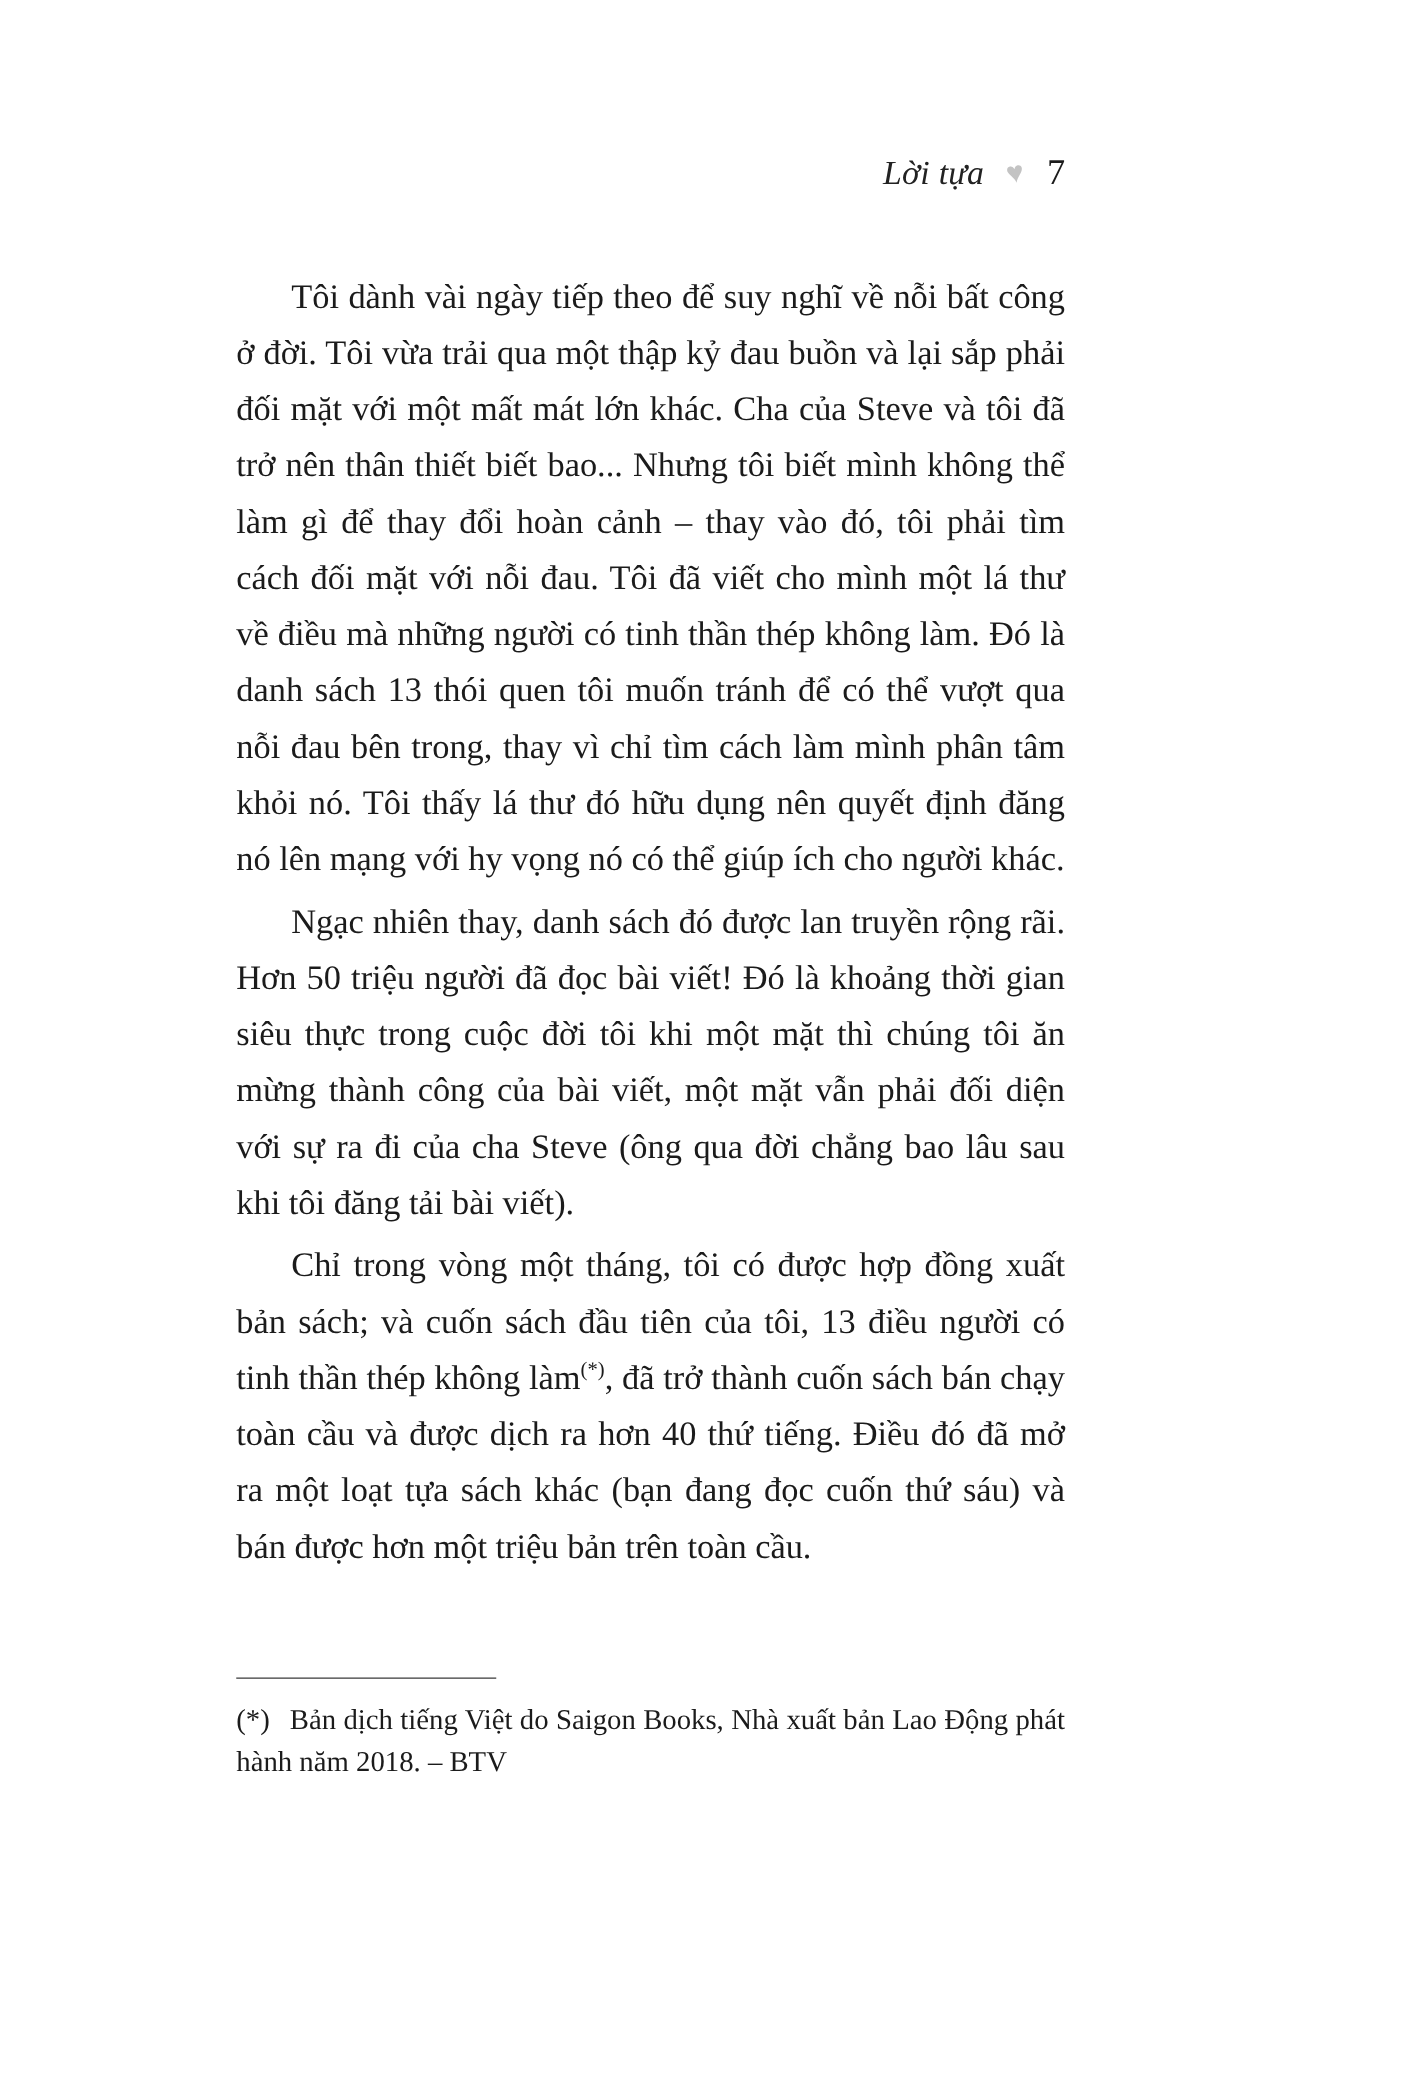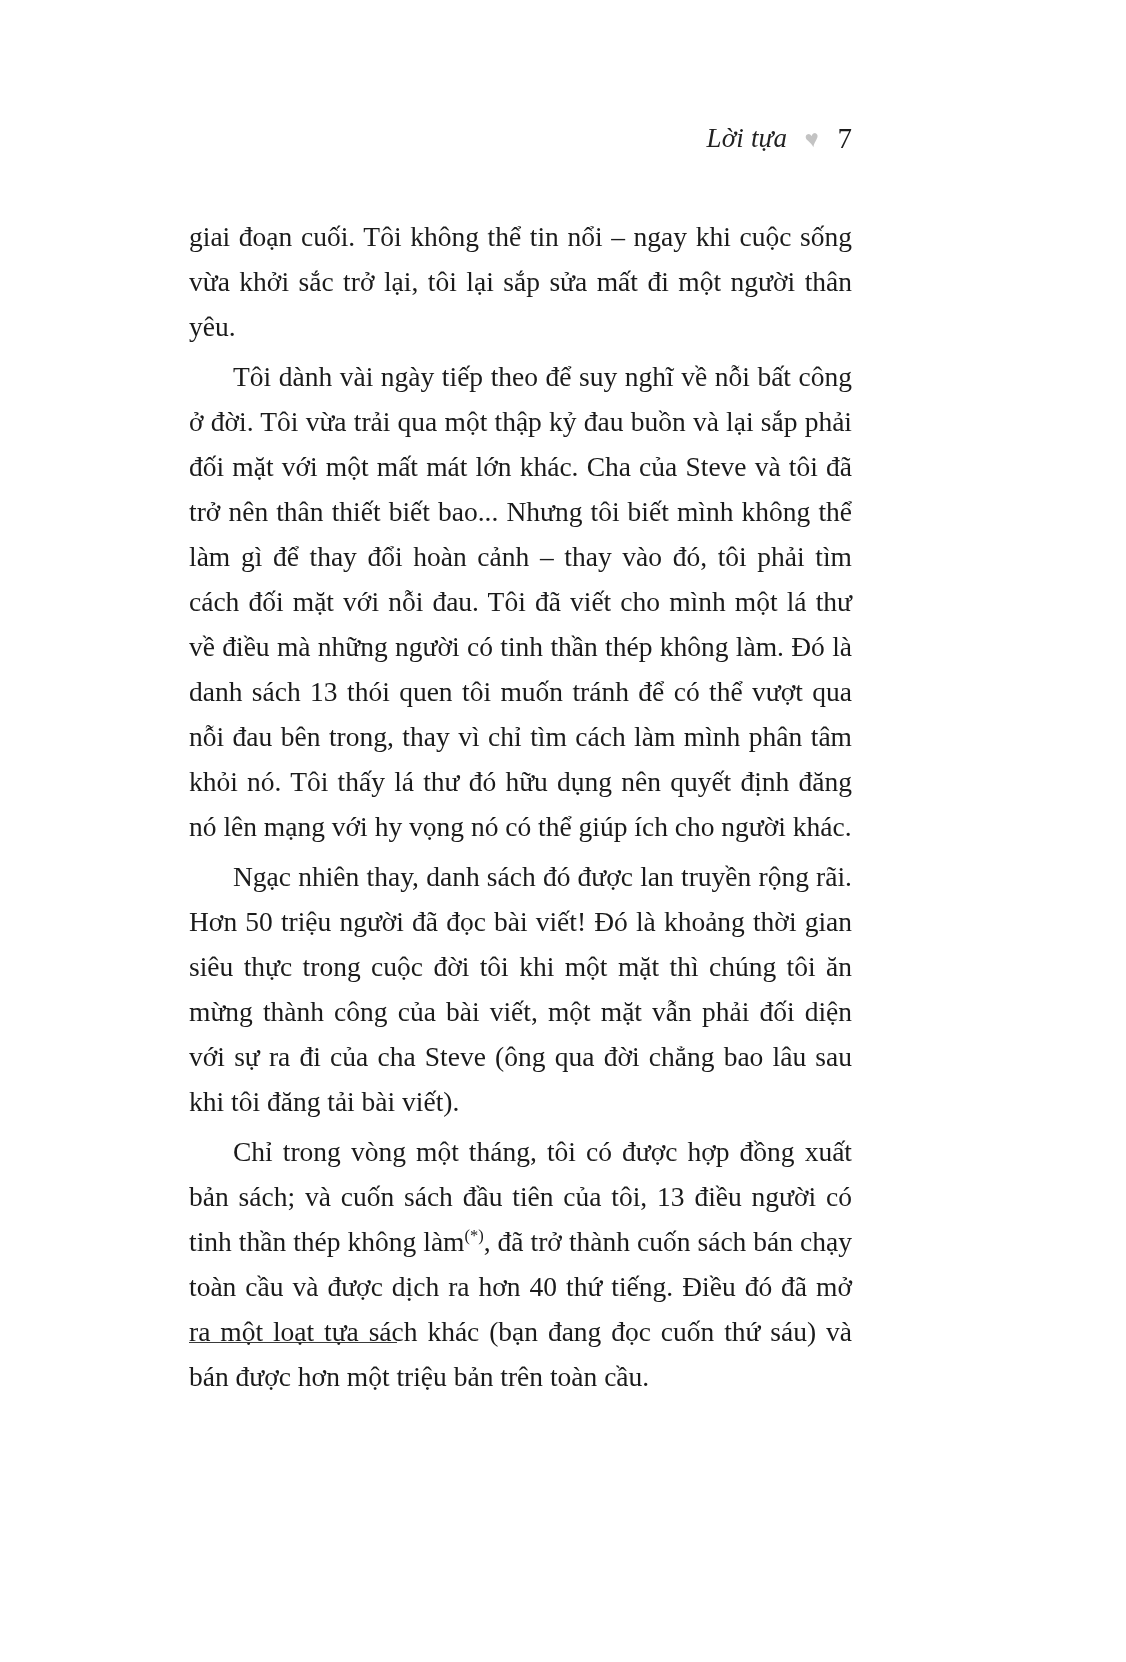--- a/index.html
+++ b/index.html
@@ -93,23 +93,25 @@
 <div class="page" style="color: rgb(27, 27, 27);">
 
   <div class="running-header">
     <span class="section-title">Lời tựa</span>
     <span class="heart-icon" style="color: rgb(195, 195, 195);">♥</span>
     <span class="page-number">7</span>
   </div>
 
   <div class="page-body">
 
-  <p class="para"><span>giai đoạn cuối. Tôi không thể tin nổi – ngay khi cuộc sống vừa khởi sắc trở lại, tôi lại sắp sửa mất đi một người thân yêu.</span></p>
       <p class="para indent"><span>Tôi dành vài ngày tiếp theo để suy nghĩ về nỗi bất công ở đời. Tôi vừa trải qua một thập kỷ đau buồn và lại sắp phải đối mặt với một mất mát lớn khác. Cha của Steve và tôi đã trở nên thân thiết biết bao... Nhưng tôi biết mình không thể làm gì để thay đổi hoàn cảnh – thay vào đó, tôi phải tìm cách đối mặt với nỗi đau. Tôi đã viết cho mình một lá thư về điều mà những người có tinh thần thép không làm. Đó là danh sách 13 thói quen tôi muốn tránh để có thể </span><span class="italic">vượt qua</span><span> nỗi đau bên trong, thay vì chỉ tìm cách làm mình phân tâm khỏi nó. Tôi thấy lá thư đó hữu dụng nên quyết định đăng nó lên mạng với hy vọng nó có thể giúp ích cho người khác.</span></p>
       <p class="para indent"><span>Ngạc nhiên thay, danh sách đó được lan truyền rộng rãi. Hơn 50 triệu người đã đọc bài viết! Đó là khoảng thời gian siêu thực trong cuộc đời tôi khi một mặt thì chúng tôi ăn mừng thành công của bài viết, một mặt vẫn phải đối diện với sự ra đi của cha Steve (ông qua đời chẳng bao lâu sau khi tôi đăng tải bài viết).</span></p>
       <p class="para indent"><span>Chỉ trong vòng một tháng, tôi có được hợp đồng xuất bản sách; và cuốn sách đầu tiên của tôi, </span><span class="italic">13 điều người có tinh thần thép không làm</span><sup>(*)</sup><span>, đã trở thành cuốn sách bán chạy toàn cầu và được dịch ra hơn 40 thứ tiếng. Điều đó đã mở ra một loạt tựa sách khác (bạn đang đọc cuốn thứ sáu) và bán được hơn một triệu bản trên toàn cầu.</span></p>
     </div>
 
   <div class="footnote">
     <div class="footnote-rule"></div>
+    <div class="footnote-body">
+      <span class="footnote-marker">(*)</span><span>Bản dịch tiếng Việt do Saigon Books, Nhà xuất bản Lao Động phát hành năm 2018. – BTV</span>
+    </div>
   </div>
 
 </div>
 
 </body></html>

